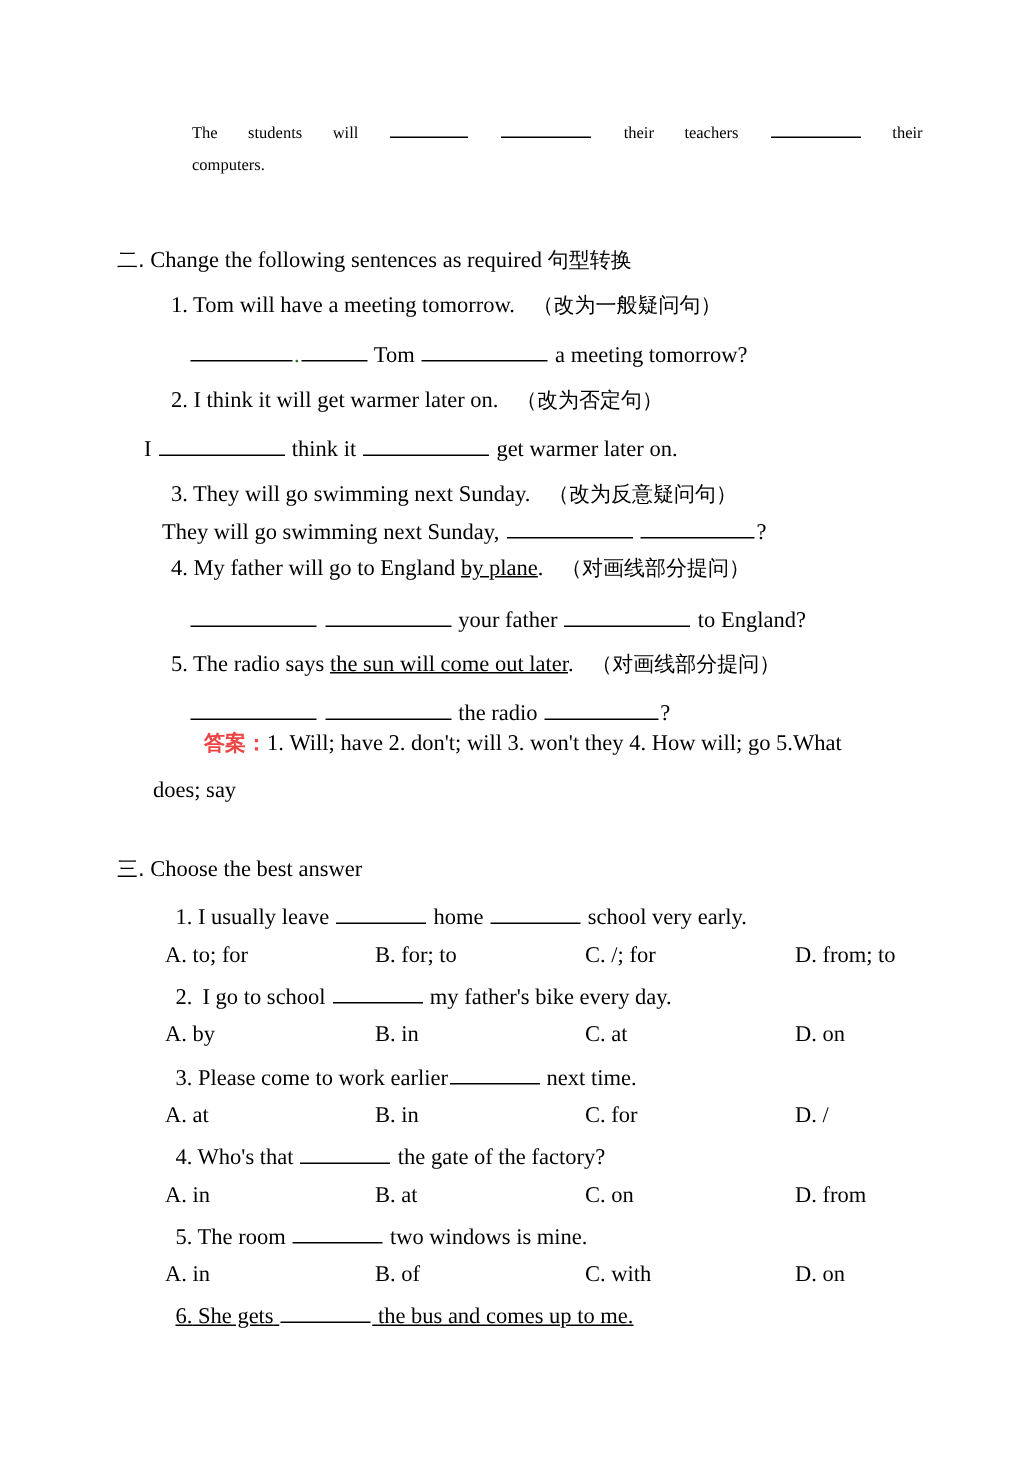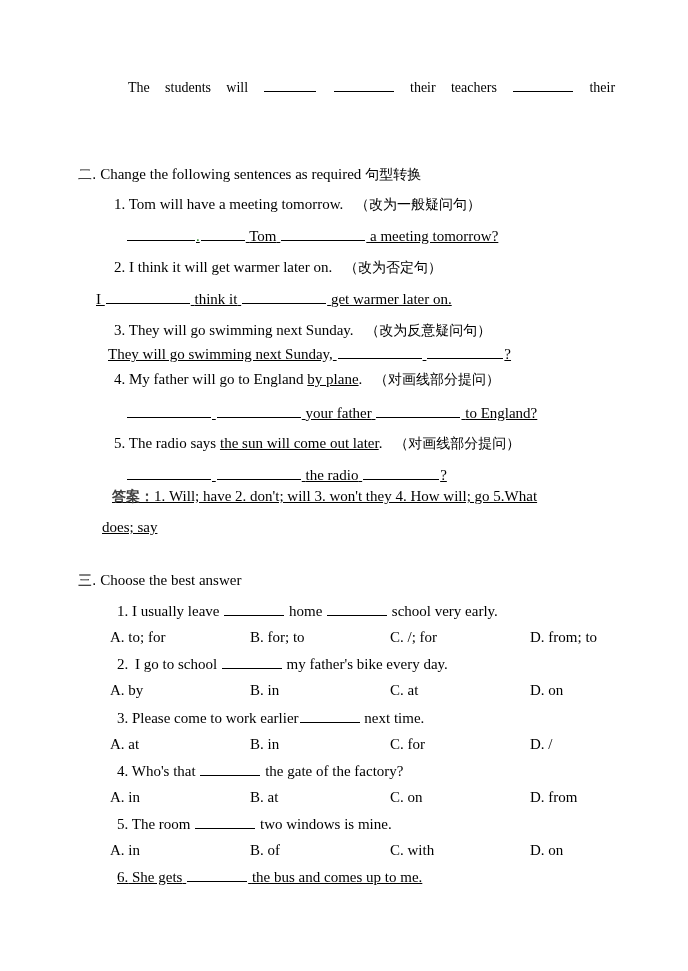--- a/index.html
+++ b/index.html
@@ -26,21 +26,21 @@
     width: 688px;
     padding: 0;
   }
 
   
   .intro {
     position: absolute;
     left: 128px;
     top: 78px;
     width: 487px;
-    font-size: 14px;
+    font-size: 11px;
     line-height: 20px;
     text-align: justify;
     text-align-last: justify;
     word-spacing: 0px;
   }
   .intro .l2 {
     text-align: left;
     text-align-last: left;
     margin-top: 1px;
   }
@@ -67,45 +67,45 @@
     font-size: 15px;
     line-height: 19px;
     white-space: nowrap;
     margin-left: 19px;
   }
   .ans-row {
     position: absolute;
     font-size: 15px;
     line-height: 19px;
     white-space: nowrap;
-    text-decoration: underline;
   }
 
   
   .bl {
     display: inline-block;
     border-bottom: 1.1px solid #000;
     vertical-align: baseline;
     height: 13px;
     margin: 0 1px;
   }
   .b5  { width: 44px; }
   .b6  { width: 52px; }
   .b7  { width: 60px; }
   .b8  { width: 68px; }
   .b9  { width: 76px; }
   .b10 { width: 84px; }
 
   .ul { text-decoration: underline; }
 
   .redmark {
-    color: #404040;
+    color: #ef4444;
     font-family: "DejaVu Sans", "Liberation Sans", sans-serif;
     font-weight: bold;
     font-size: 14px;
+    margin-left: 24px;
   }
   .greendot {
     color: #1a7a1a;
     font-size: 15px;
   }
 
   
   .opts {
     position: absolute;
     font-size: 15px;
@@ -131,20 +131,21 @@
     <div class="intro">
       <span>The</span>
       <span>students</span>
       <span>will</span>
       <span class="bl b6"></span>
       <span class="bl b7"></span>
       <span>their</span>
       <span>teachers</span>
       <span class="bl b7"></span>
       <span>their</span>
+      <div class="l2">computers.</div>
     </div>
 
     <div class="sec-head" style="left:78px; top:164px;">
       <span class="cjk-num">二.</span><span> </span><span>Change the following sentences as required</span><span> </span><span class="cjk">句型转换</span>
     </div>
 
     <div class="q" style="left:95px; top:195px;">
       <span>1.</span>
       <span>Tom will have a meeting tomorrow.</span>
       <span style="display:inline-block;width:8px"></span><span class="cjk">（改为一般疑问句）</span>

